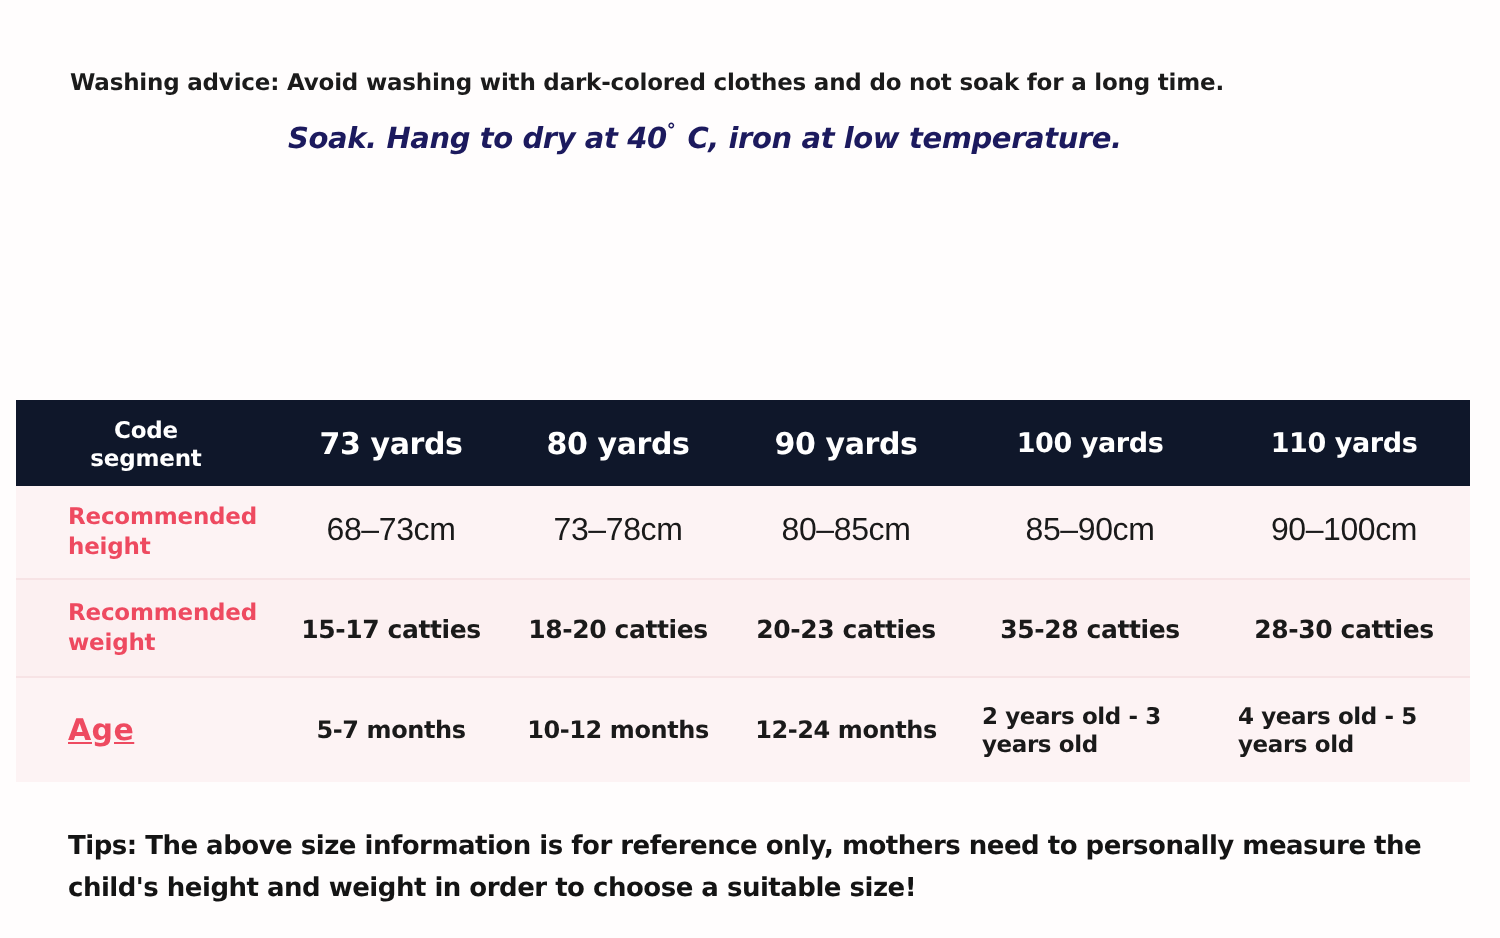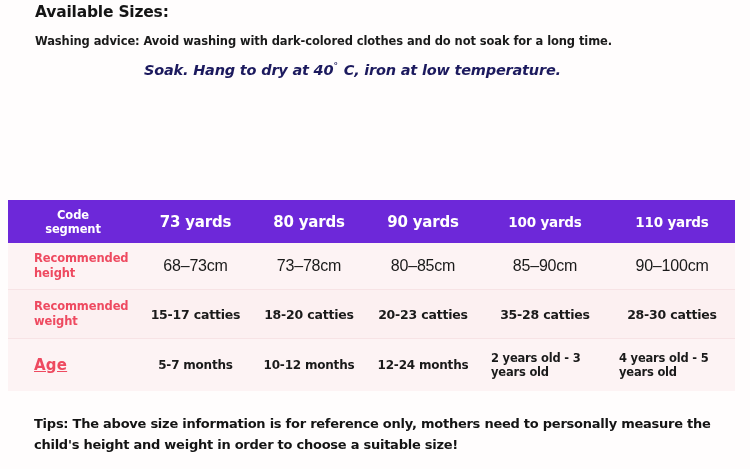--- a/index.html
+++ b/index.html
@@ -83,21 +83,21 @@
     table-layout: fixed;
   }
 
   .size-table th, .size-table td {
     padding: 0;
     margin: 0;
     vertical-align: middle;
   }
 
   .thead-row {
-    background: #6d28d9;
+    background: #0f172a;
   }
   .thead-row th {
     height: 43px;
     color: #ffffff;
     text-align: center;
     font-weight: bold;
   }
   .th-code {
     font-size: 11.5px;
     line-height: 14px;
@@ -178,21 +178,20 @@
     color: #141414;
     line-height: 21px;
     letter-spacing: -0.25px;
   }
 </style>
 </head>
 <body>
 
 <div class="page">
 
-  <div class="heading-available">Available Sizes:</div>
 
   <div class="washing-advice">Washing advice: Avoid washing with dark-colored clothes and do not soak for a long time.</div>
 
   <div class="soak-line">
     <span>Soak. Hang to dry at 40</span><span class="deg">°</span><span>C, iron at low temperature.</span>
   </div>
 
 
   <table class="size-table">
     <colgroup>

